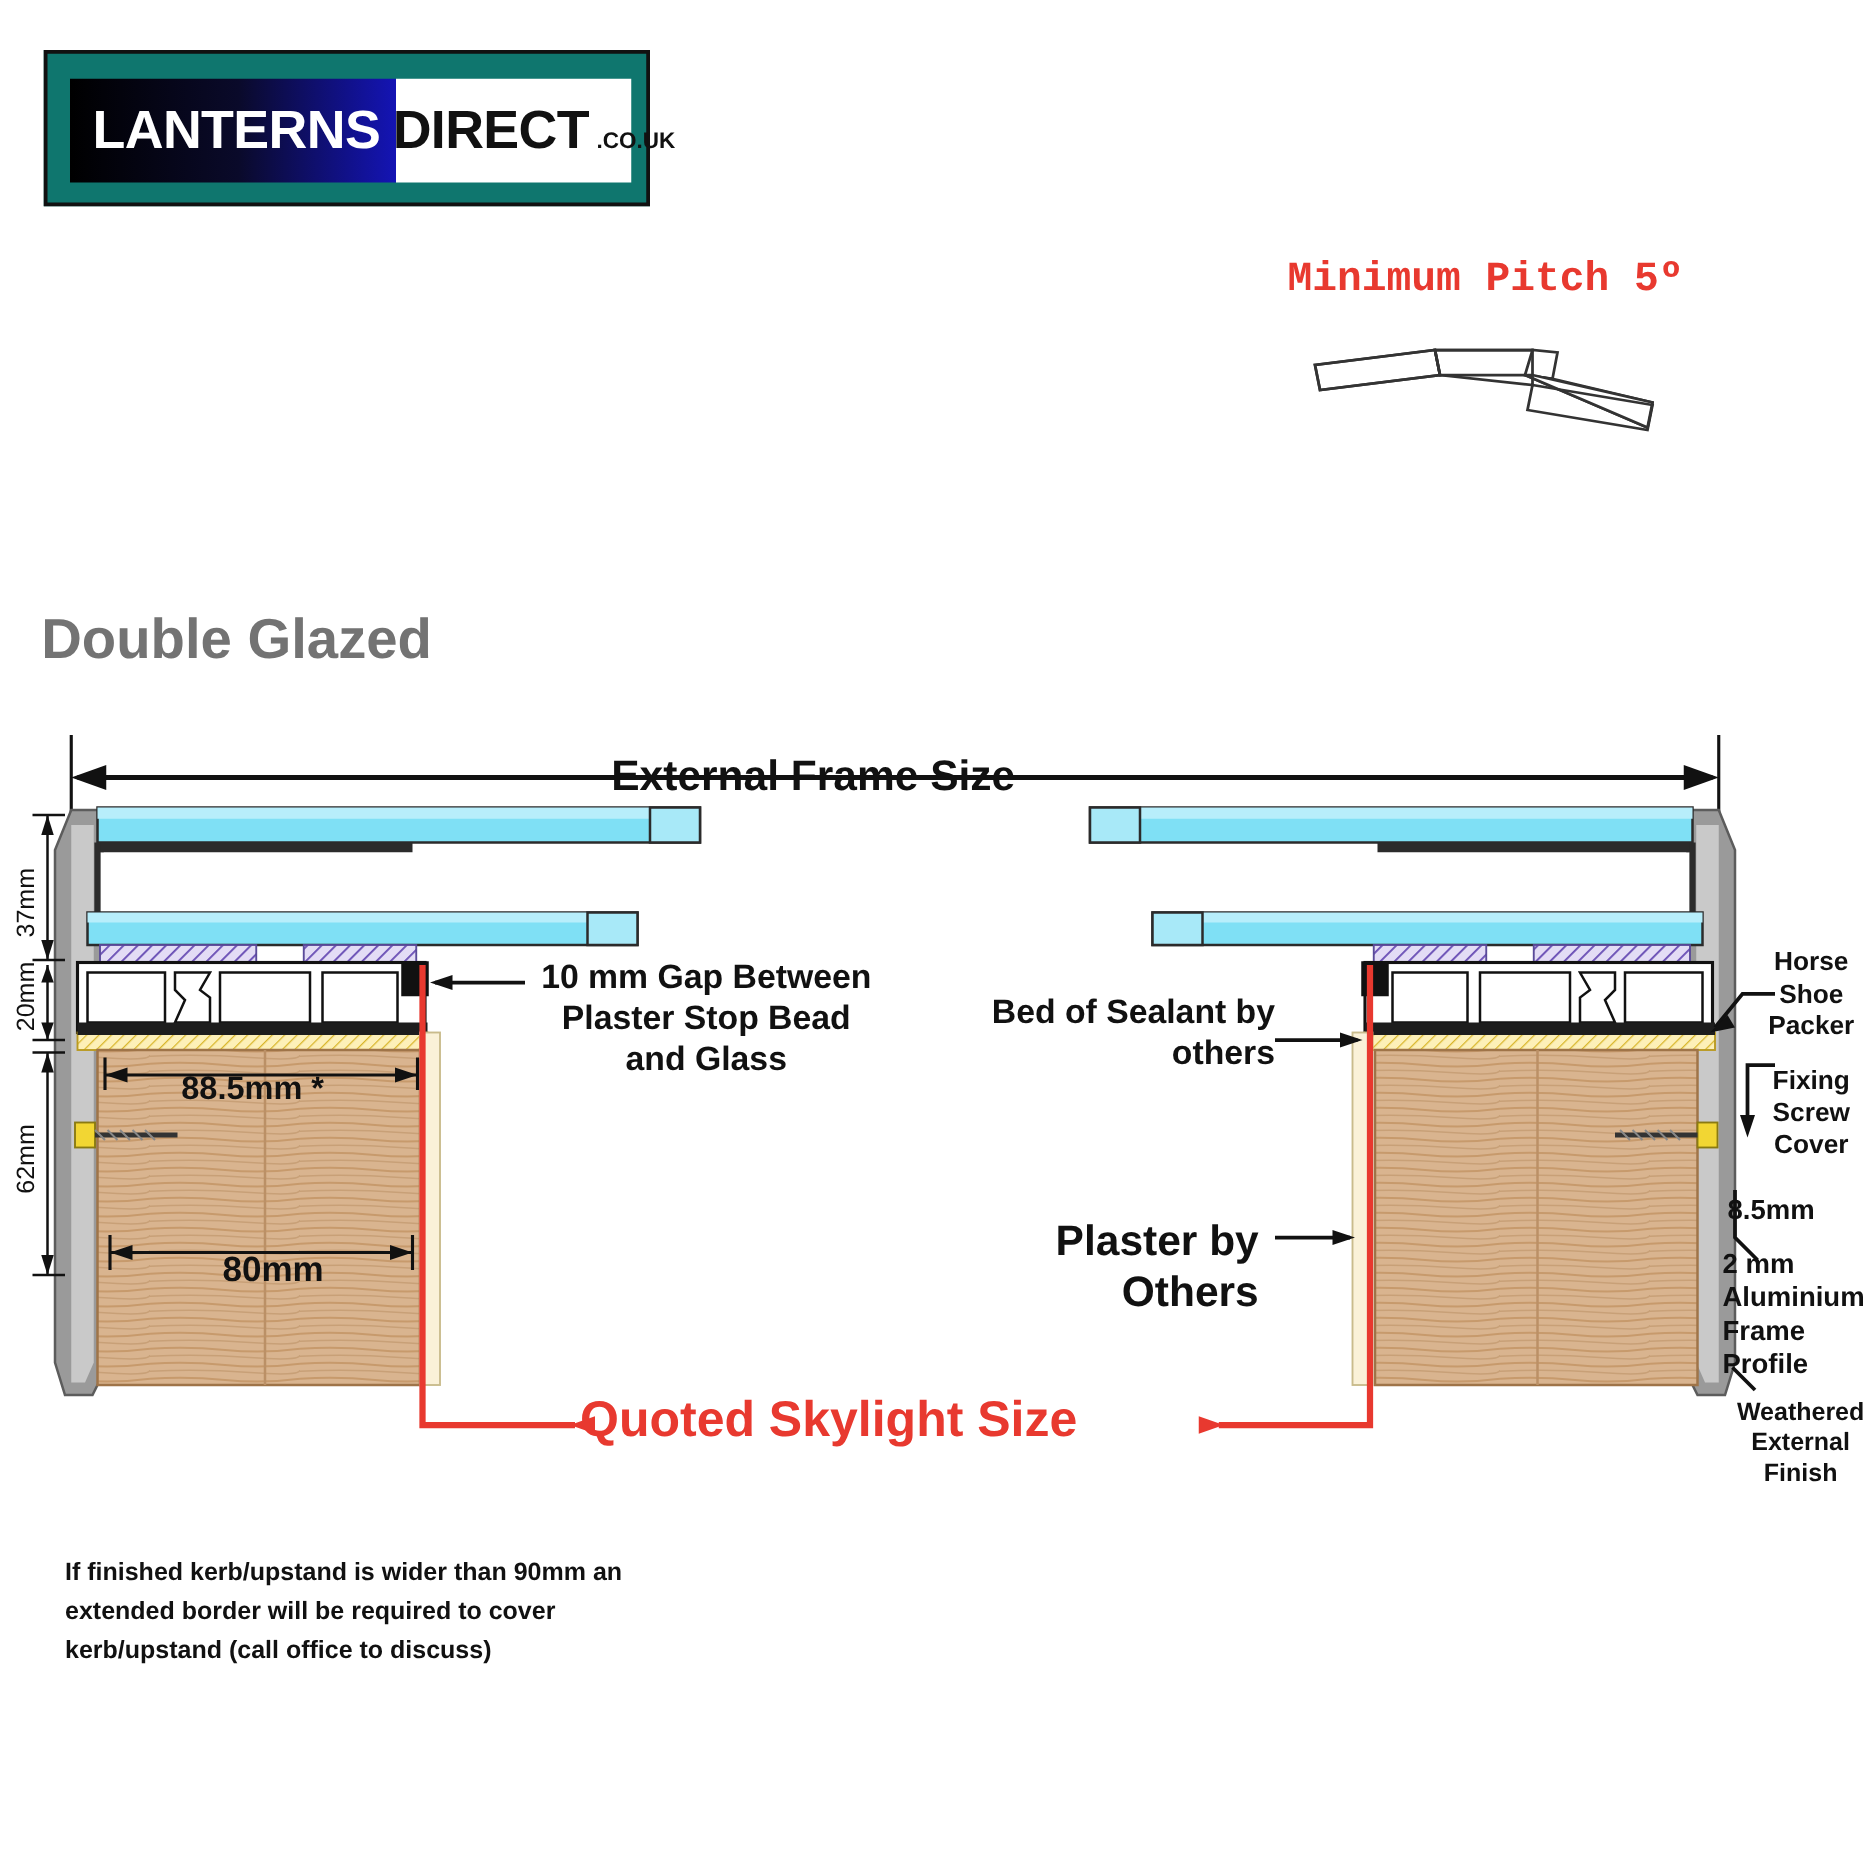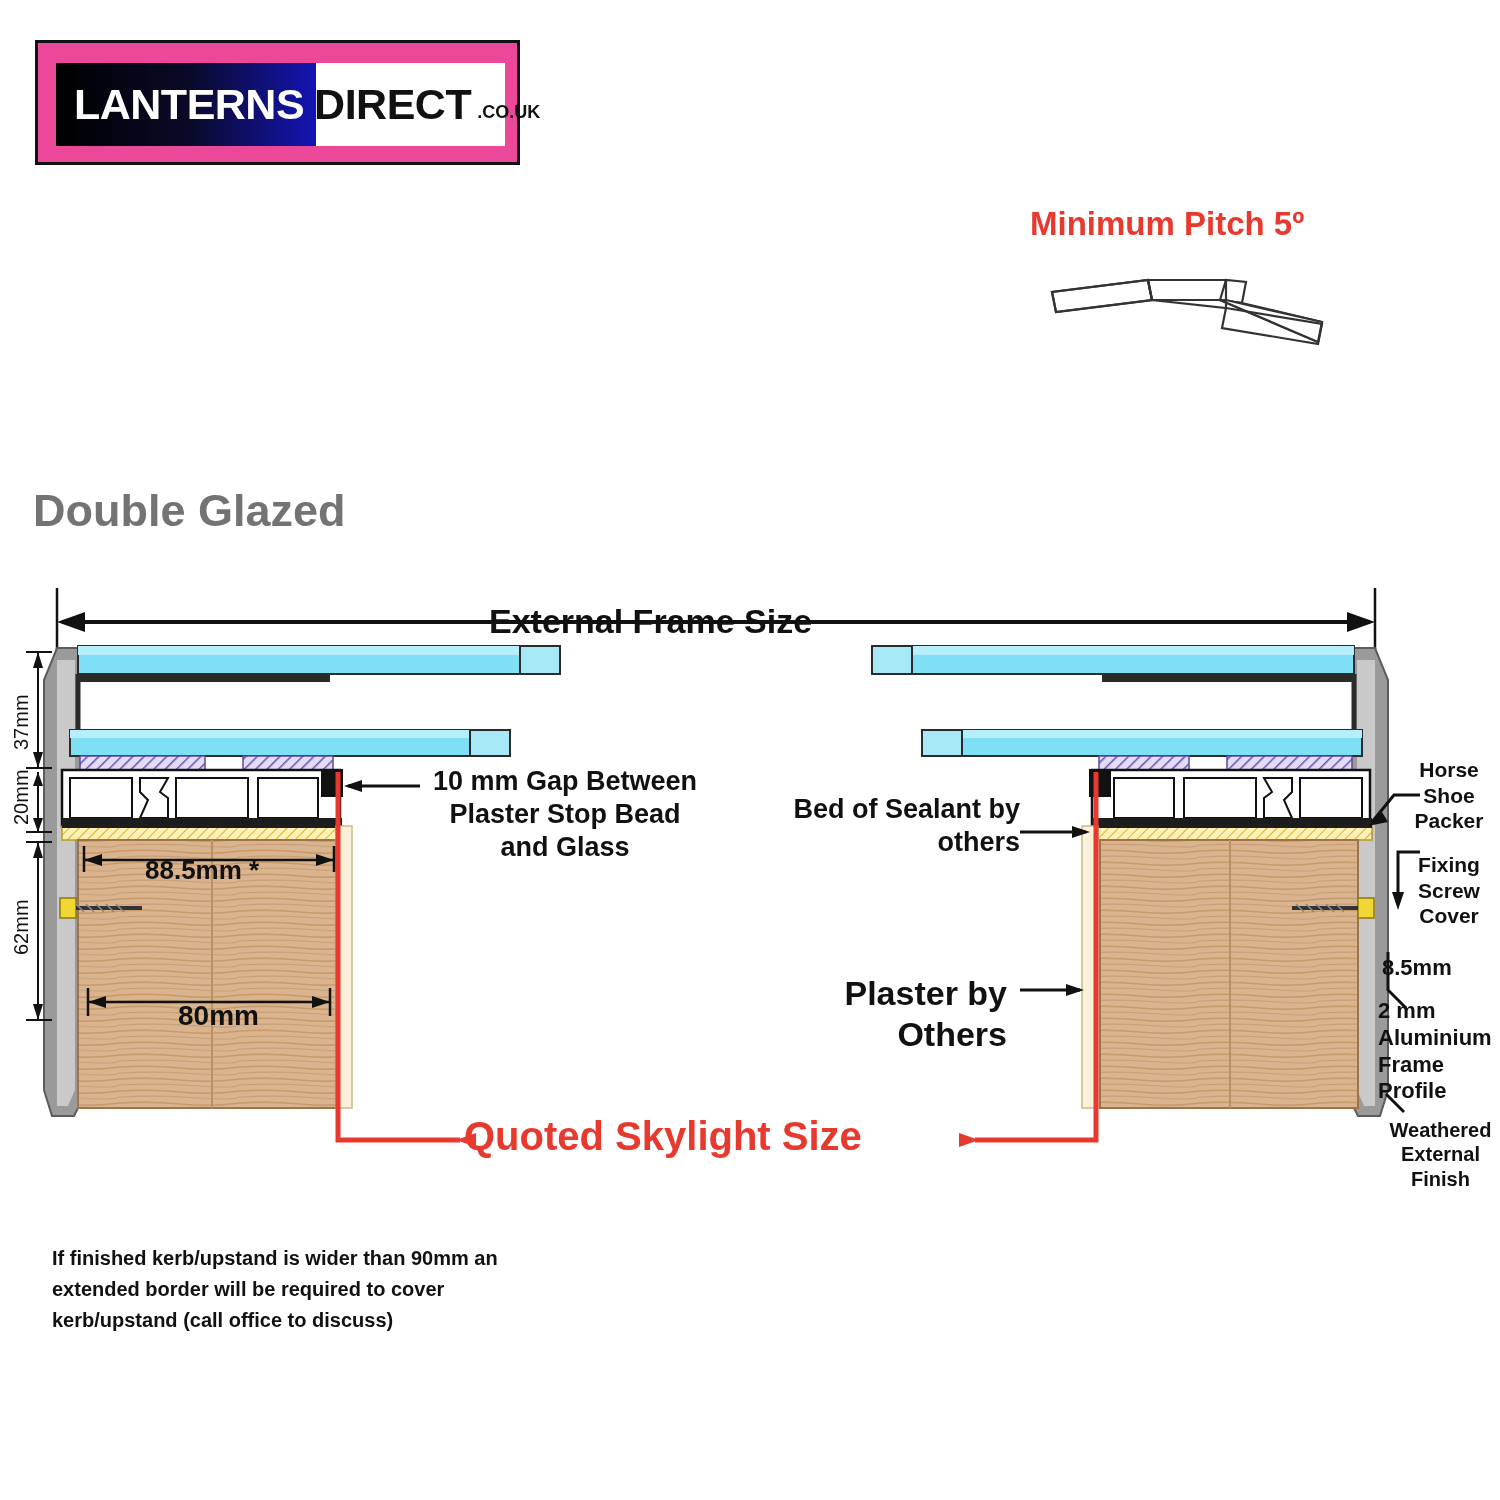--- a/index.html
+++ b/index.html
@@ -9,42 +9,42 @@
     font-family:"Liberation Sans", sans-serif;
     color:#111;
     position:relative;
     overflow:hidden;
   }
   .abs { position:absolute; }
 
   
   #logo {
     left:35px; top:40px; width:485px; height:125px;
-    border:3px solid #111; background:#ec4899;
+    border:3px solid #111; background:#0f766e;
     box-sizing:border-box;
   }
   #logo-inner {
     position:absolute; left:18px; top:20px; width:449px; height:83px;
     background:linear-gradient(90deg,#000 0%, #0a0a2a 30%, #1414b4 58%, #ffffff 58%, #ffffff 100%);
     display:flex; align-items:center;
   }
   #logo-word1 {
     color:#fff; font-size:43px; font-weight:700; letter-spacing:-0.5px;
     padding-left:18px;
   }
   #logo-word2 {
     color:#111; font-size:43px; font-weight:800; letter-spacing:-0.5px;
     padding-left:10px;
   }
   #logo-tld { color:#111; font-size:18px; font-weight:700; padding-left:6px; padding-top:16px;}
 
   
   #pitch-label {
     left:1030px; top:205px; width:420px;
-    color:#e8392f; font-size:33px; font-weight:700;
+    color:#e8392f; font-size:33px; font-weight:700;font-family:Liberation Mono, monospace;
   }
   #pitch-svg { left:1030px; top:270px; }
 
   
   #title {
     left:33px; top:485px;
     font-size:45px; font-weight:700; color:#737373;
   }
 
   

